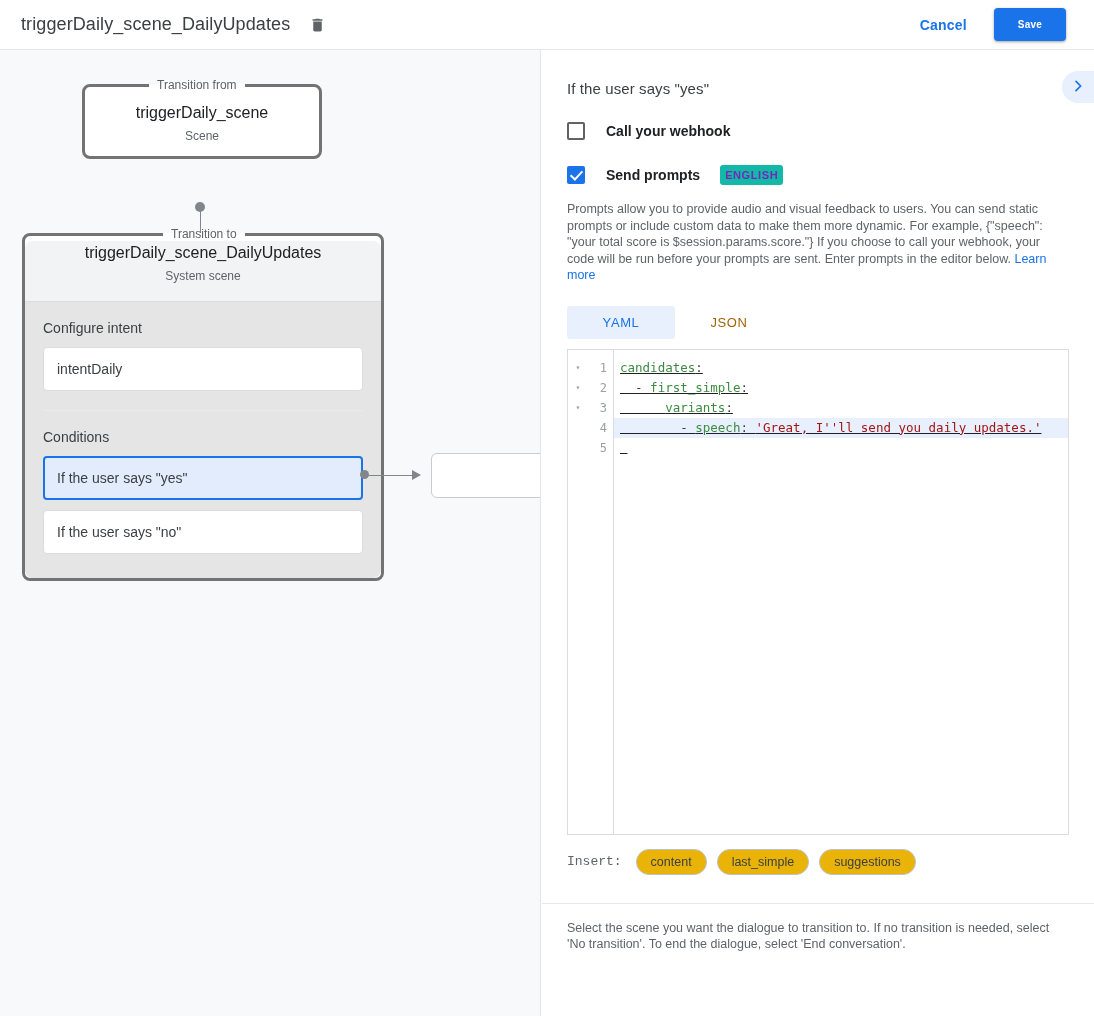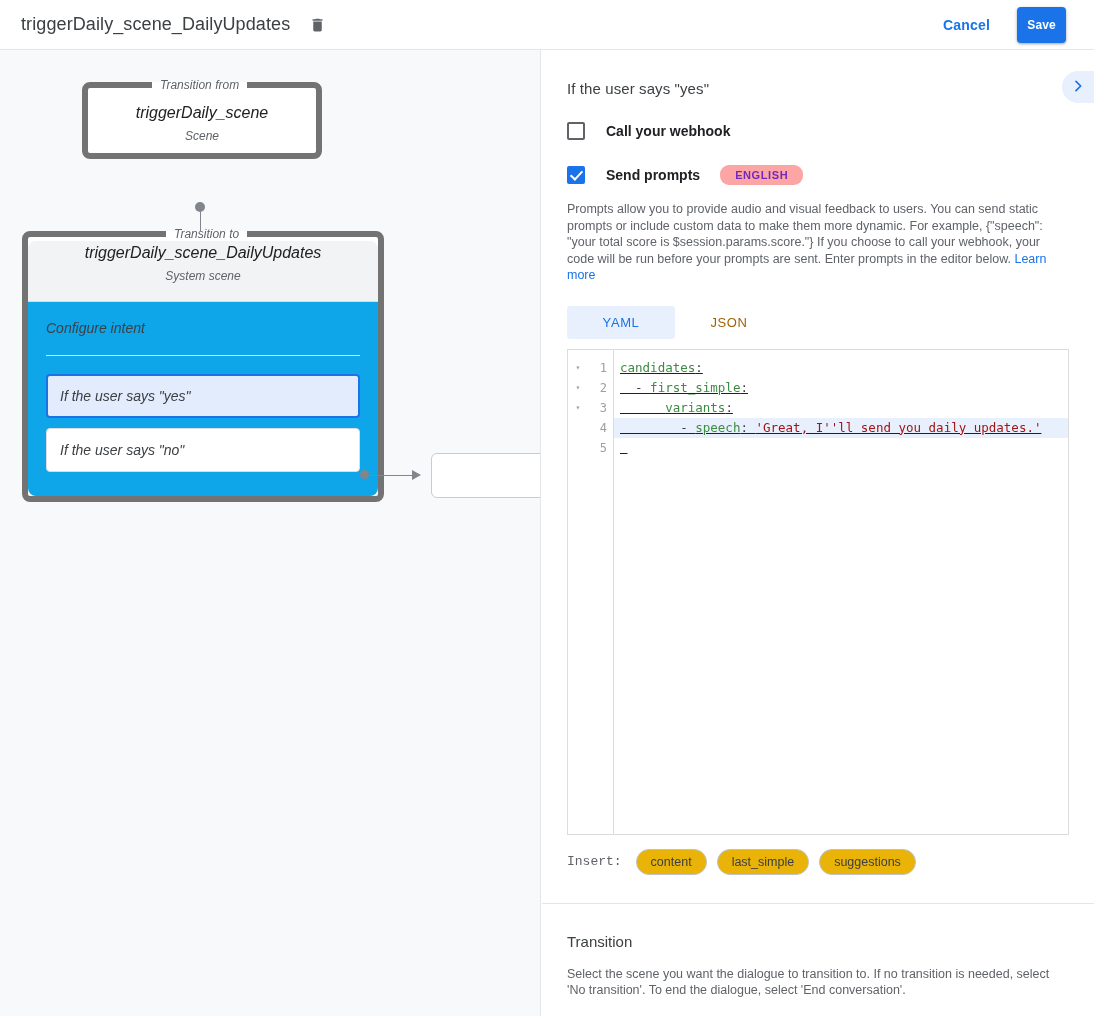--- a/index.html
+++ b/index.html
@@ -40,43 +40,42 @@
   .topbar-spacer { flex: 1; }
   .cancel-btn {
     font-size: 14px; font-weight: bold;
     color: #1a73e8;
     background: transparent; border: none;
     padding: 9px 14px; cursor: pointer;
     border-radius: 4px; letter-spacing: .2px;
   }
   .save-btn {
     margin-left: 13px; margin-right: 28px;
-    font-size: 12px; font-weight: bold;
+    font-size: 10px; font-weight: bold;
     color: #ffffff;
     background: #1a73e8;
     border: none; border-radius: 4px;
-    padding: 11px 10px; cursor: pointer;
+    padding: 11px 24px; cursor: pointer;
     letter-spacing: .2px;
     box-shadow: 0 1px 2px rgba(60,64,67,.30), 0 1px 3px 1px rgba(60,64,67,.15);
   }
 
   
   .canvas {
     position: absolute; top: 50px; left: 0;
     width: 541px; height: 966px;
     background: #f8f9fa;
     border-right: 1px solid #e4e6e8;
     overflow: hidden;
   }
 
   .fieldset {
     position: absolute;
-    border: 6px solid #737373;
+    border: 3px solid #737373;
     border-radius: 8px;
-    font-style: italic;
   }
   .fieldset > legend {
     font-size: 12px; color: #5f6368;
     padding: 0 8px; margin-left: 46px;
   }
 
   
   .from-card {
     left: 80px; top: 28px;
     width: 240px; height: 81px;
@@ -121,21 +120,21 @@
   }
   .to-card legend { margin-left: 138px; }
   .to-head {
     background: #f1f3f4;
     padding: 5px 0 18px 0;
     margin: -8px 0 0 0;
     border-bottom: 1px solid #dadce0;
   }
   .to-section {
     padding: 18px 18px 0 18px;
-    background: #0ea5e9;
+    background: #e5e5e5;
   }
   .section-label {
     font-size: 14px; color: #3c4043;
     margin-bottom: 11px;
   }
   .text-field {
     height: 44px;
     border: 1px solid #dadce0;
     border-radius: 4px;
     background: #fff;
@@ -233,25 +232,25 @@
     width: 5px; height: 10px;
     border: solid #fff; border-width: 0 2px 2px 0;
     transform: rotate(43deg);
   }
   .check-label {
     margin-left: 21px;
     font-size: 14px; font-weight: bold; color: #202124;
   }
   .lang-badge {
     margin-left: 20px;
-    background: #fca5a5;
+    background: #14b8a6;
     color: #7627bb;
     font-size: 11px; font-weight: bold;
     letter-spacing: .6px;
-    padding: 4px 15px; border-radius: 9px;
+    padding: 4px 5px; border-radius: 3px;
   }
   .helper-text {
     font-size: 12.5px; color: #5f6368;
     line-height: 16.5px;
     margin-top: 16px;
     max-width: 512px;
   }
   .link { color: #1a73e8; cursor: pointer; text-decoration: none; }
 
   
@@ -360,23 +359,25 @@
   <div class="connector-head"></div>
 
   <fieldset class="fieldset to-card">
     <legend>Transition to</legend>
     <div class="to-head">
       <div class="card-title">triggerDaily_scene_DailyUpdates</div>
       <div class="card-sub">System scene</div>
     </div>
     <div class="to-section">
       <div class="section-label">Configure intent</div>
+      <div class="text-field">intentDaily</div>
       <div class="to-divider"></div>
     </div>
     <div class="to-section cond-wrap">
+      <div class="section-label">Conditions</div>
       <div class="cond-item selected">If the user says "yes"</div>
       <div class="cond-item">If the user says "no"</div>
     </div>
   </fieldset>
 
   <div class="edge-dot"></div>
   <div class="edge-line"></div>
   <div class="edge-head"></div>
   <div class="ghost-node"></div>
 </div>
@@ -444,17 +445,16 @@
       <div class="insert-label">Insert:</div>
       <div class="chip">content</div>
       <div class="chip">last_simple</div>
       <div class="chip">suggestions</div>
     </div>
   </div>
 
   <div class="panel-divider"></div>
 
   <div class="panel-pad">
-    <div class="sec-title">Transition</div>
     <div class="helper-text">Select the scene you want the dialogue to transition to. If no transition is needed, select 'No transition'. To end the dialogue, select 'End conversation'.</div>
 
   </div>
 </div>
 
 </body></html>

